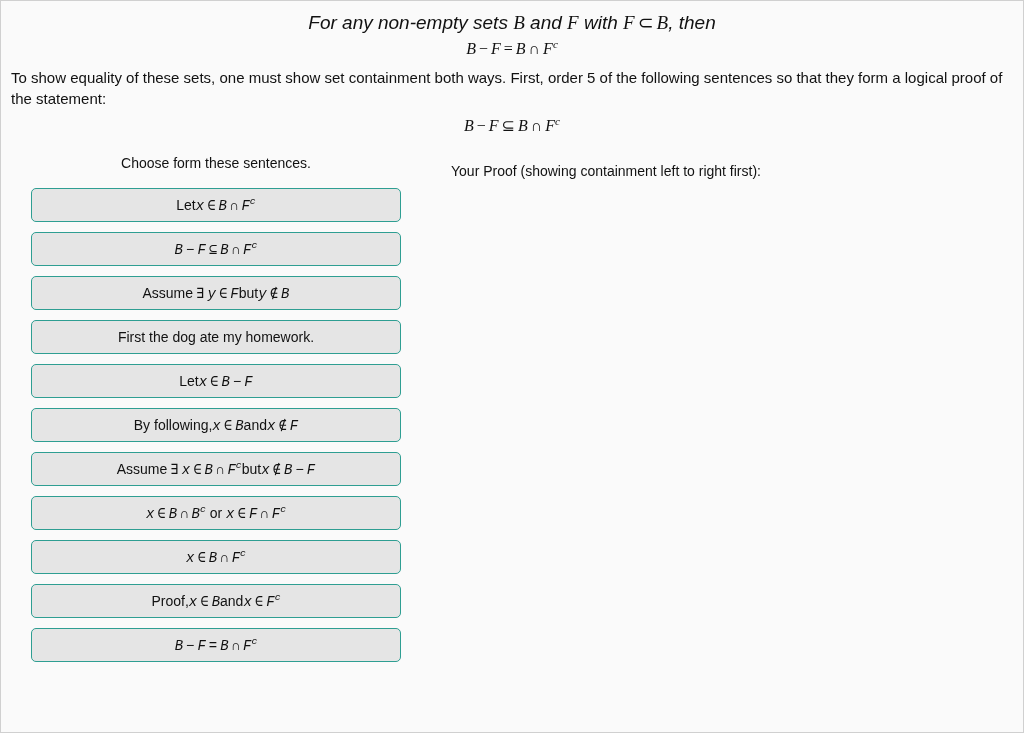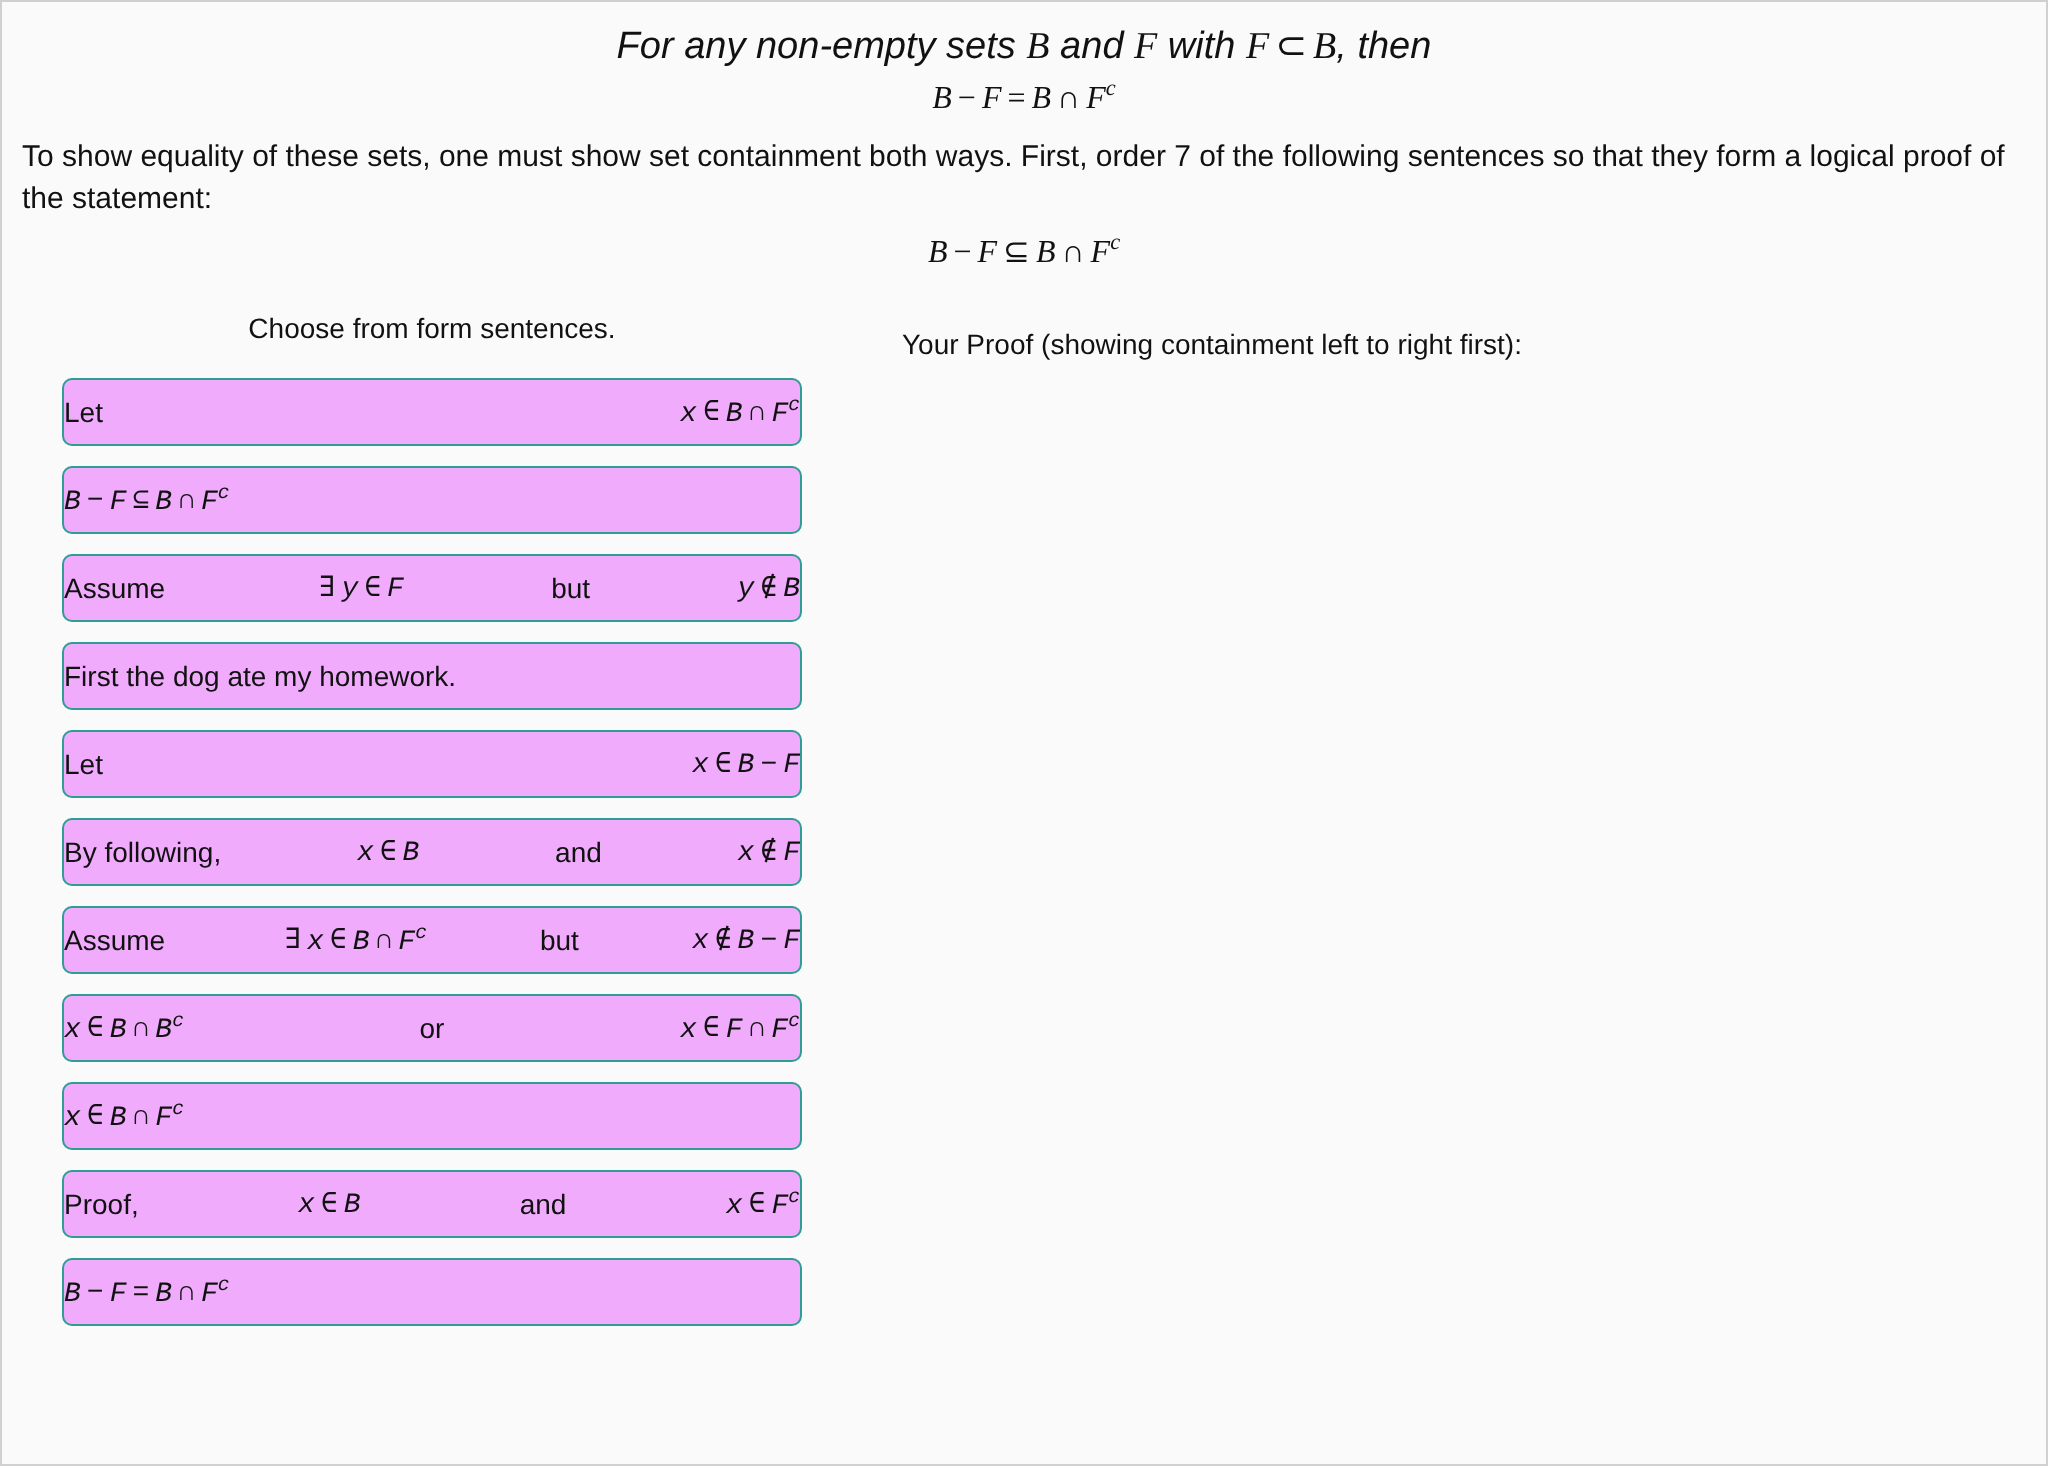--- a/index.html
+++ b/index.html
@@ -16,22 +16,22 @@
   .cols{display:flex;align-items:flex-start;}
   .left-col{width:400px;padding:0 10px 0 20px;box-sizing:border-box;}
   .right-col{flex:1;padding:0 10px 0 40px;box-sizing:border-box;}
   .col-head{font-size:14px;text-align:center;margin:0 0 14px 0;line-height:1.5;}
   .right-head{font-size:14px;margin:10px 0 12px 0;}
   .tile{
     box-sizing:border-box;
     height:34px;
     border:1px solid #2e9e92;
     border-radius:5px;
-    background:#f0abfc;
-    display:flex;align-items:center;justify-content:space-between;
+    background:#e5e5e5;
+    display:flex;align-items:center;justify-content:center;
     font-size:14px;
     margin:0 0 10px 0;
     cursor:grab;
     user-select:none;
   }
   .tile .math{font-size:14px;font-family:Liberation Mono, monospace;}
   .drop-area{min-height:420px;}
 </style>
 </head>
 <body>
@@ -42,33 +42,33 @@
   <div class="center statement-line">
     <span>For any non-empty sets </span><span class="math">B</span><span> and </span><span class="math">F</span><span> with </span><span class="math"><span>F</span><span class="op">⊂</span><span>B</span></span><span>, then</span>
   </div>
 
   <div class="center eq-block">
     <span class="math">
       <span>B</span><span class="op">−</span><span>F</span><span class="op">=</span><span>B</span><span class="op">∩</span><span>F</span><span class="sup">c</span>
     </span>
   </div>
 
-  <div class="body-text">To show equality of these sets, one must show set containment both ways. First, order 7 of the following sentences so that they form a logical proof of the statement:</div>
+  <div class="body-text">To show equality of these sets, one must show set containment both ways. First, order 5 of the following sentences so that they form a logical proof of the statement:</div>
 
   <div class="center subset-block">
     <span class="math">
       <span>B</span><span class="op">−</span><span>F</span><span class="op">⊆</span><span>B</span><span class="op">∩</span><span>F</span><span class="sup">c</span>
     </span>
   </div>
 
   <div class="cols">
 
     <div class="left-col">
       <div class="col-head">
-        <span>Choose from form sentences.</span><br>
+        <span>Choose form these sentences.</span><br>
       </div>
 
       <div class="tile">
         <span>Let </span>
         <span class="math"><span>x</span><span class="op">∈</span><span>B</span><span class="op">∩</span><span>F</span><span class="sup">c</span></span>
       </div>
 
       <div class="tile">
         <span class="math"><span>B</span><span class="op">−</span><span>F</span><span class="op">⊆</span><span>B</span><span class="op">∩</span><span>F</span><span class="sup">c</span></span>
       </div>

